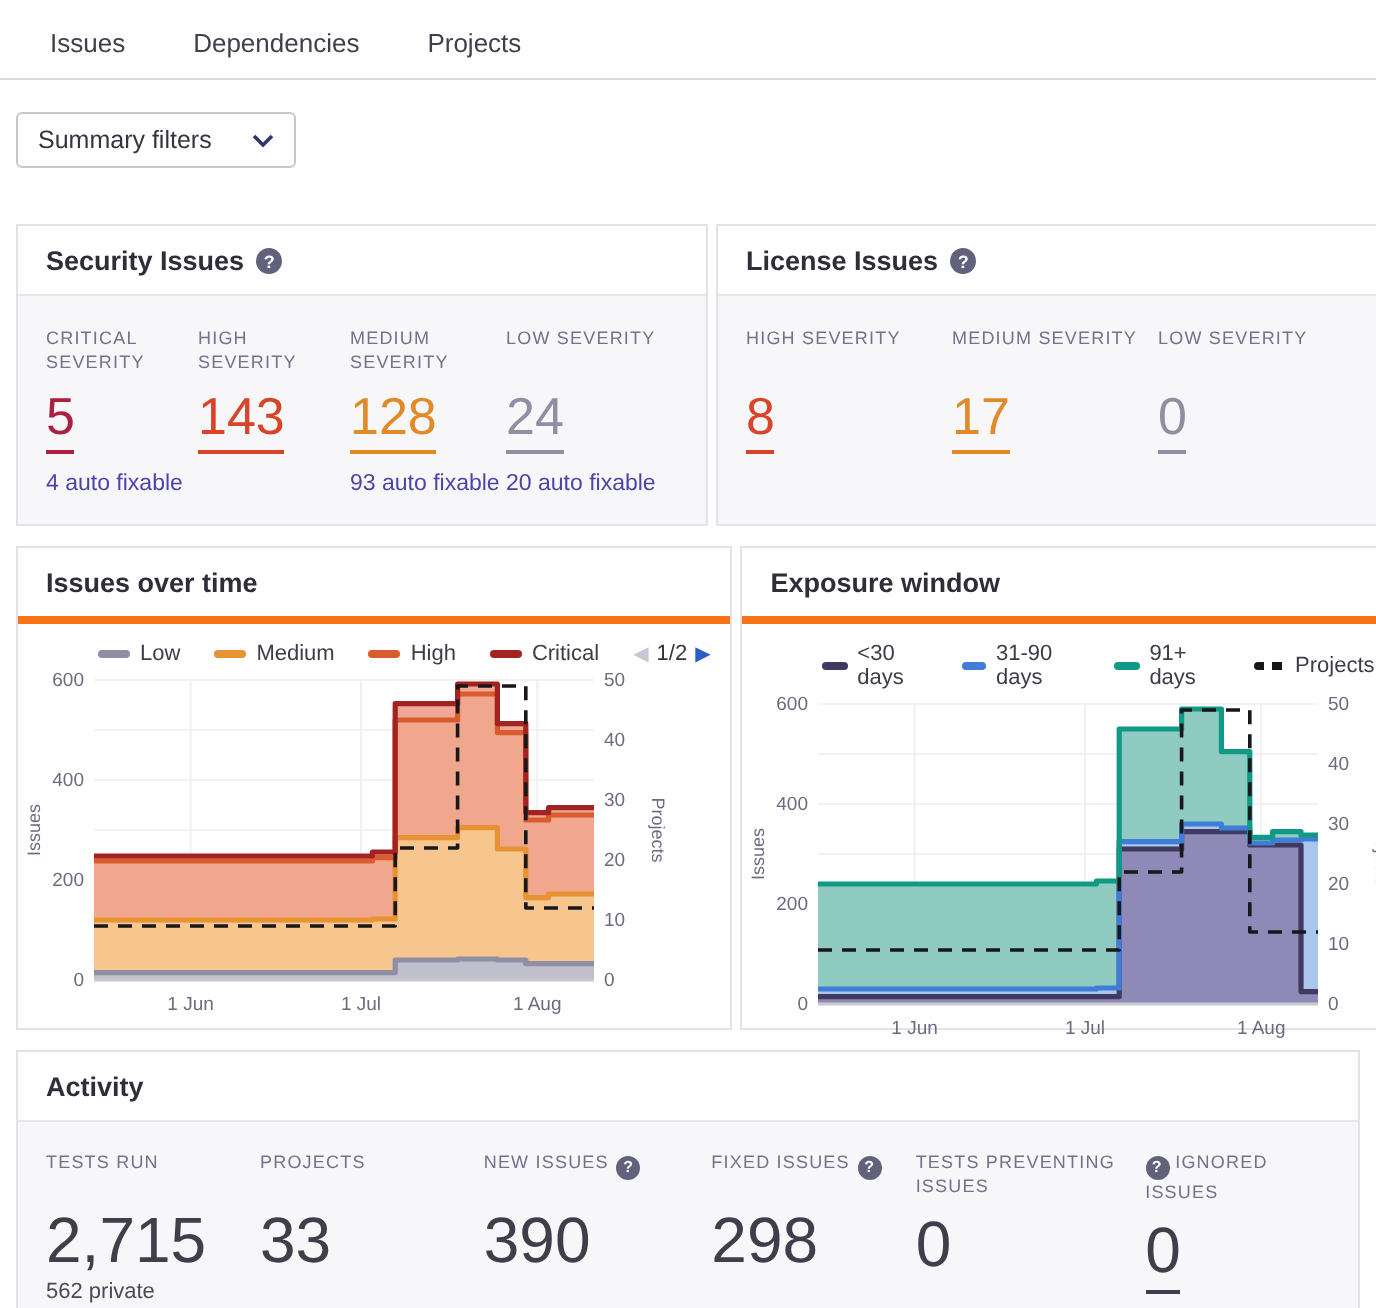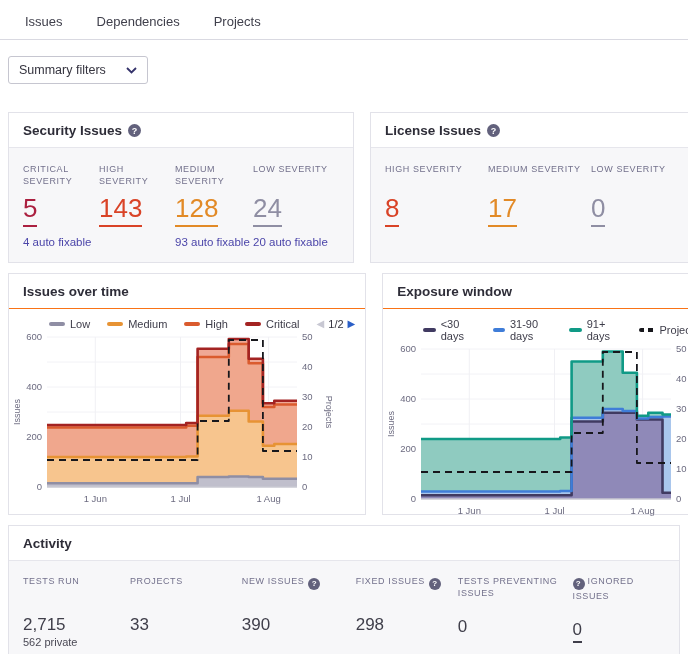--- a/index.html
+++ b/index.html
@@ -10,58 +10,58 @@
   .tabbar { display:flex; align-items:flex-end; height:40px; border-bottom:1px solid #d9d9e1; padding-left:8px; }
   .tab { font-size:13px; color:#40404c; padding:12px 17px 11px; cursor:pointer; position:relative; top:1px; }
   .tab.active { background:#fff; border:1px solid #d9d9e1; border-top:3px solid #32306a; border-bottom-color:#fff; padding:10px 16px 12px; }
 
   
   .filters { margin:16px 8px 0; width:140px; height:28px; border:1px solid #c6c6d0; border-radius:3px;
     display:flex; align-items:center; justify-content:space-between; padding:0 10px; background:#fff; cursor:pointer; }
   .filters span { font-size:12.5px; color:#35343f; }
 
   
-  .row { display:flex; gap:16px; margin:0 8px; }
+  .row { display:flex; gap:4px; margin:0 8px; }
   .row1 { margin-top:28px; }
   .row2 { margin-top:10px; }
   .card { border:1px solid #e2e2e9; background:#f7f7f9; flex:1; }
   .card-head { background:#fff; border-bottom:1px solid #e6e6ec; padding:10px 14px 9px; display:flex; align-items:center; }
   .card-title { font-size:13.5px; font-weight:bold; color:#2e2d38; }
   .help { display:inline-flex; width:13px; height:13px; border-radius:50%; background:#62617c; color:#fff;
     font-size:9px; font-weight:bold; align-items:center; justify-content:center; margin-left:6px; flex:none; }
   .help::after { content:"?"; }
 
   
   .stats { display:flex; padding:16px 14px 14px; }
   .stat .lbl { font-size:9px; letter-spacing:.6px; color:#73718c; text-transform:uppercase; line-height:1.3; min-height:24px; }
   .stat .val { font-size:26px; font-weight:400; display:inline-block; border-bottom:2px solid; padding-bottom:2px; margin-top:6px; line-height:1.1; }
   .stat .sub { font-size:11.5px; color:#4b45a9; margin-top:9px; cursor:pointer; }
   .sec .stat:nth-child(1){width:76px;} .sec .stat:nth-child(2){width:76px;}
   .sec .stat:nth-child(3){width:78px;} .sec .stat:nth-child(4){width:86px;}
   .lic .stat{width:103px;}
 
   
   .chart-card { height:242px; background:#fff; }
-  .chart-card .card-head { border-bottom:1px solid #f97316; }
+  .chart-card .card-head { border-bottom:4px solid #f97316; }
   .legend { display:flex; align-items:center; padding:9px 10px 0 40px; gap:17px; font-size:11px; color:#3d3c49; }
   .leg-item { display:inline-flex; align-items:center; gap:5px; cursor:pointer; }
   .swatch { width:16px; height:4px; border-radius:2px; display:inline-block; }
   .swatch.dashed { background:repeating-linear-gradient(90deg,#17171c 0 5px,transparent 5px 9px); }
   .pager { margin-left:auto; display:inline-flex; align-items:center; gap:4px; font-size:11px; color:#35343f; }
   .pg { font-size:10px; cursor:pointer; }
   .pg.prev { color:#c8c8d3; } .pg.next { color:#2b5fc7; }
   .chart-svg { display:block; margin:2px 2px 0; }
   .chart-svg text { font-family:"Liberation Sans", sans-serif; font-size:9.5px; fill:#6c6b80; }
   .chart-svg .axt { font-size:9px; }
 
   
   .activity { margin:10px 8px 0; }
   .act-stats { display:flex; padding:14px 14px 16px; }
   .act .lbl { font-size:9px; letter-spacing:.6px; color:#73718c; text-transform:uppercase; line-height:1.35; min-height:22px; }
-  .act .val { font-size:17px; color:#3f3e4a; margin-top:18px; line-height:1.15; }
+  .act .val { font-size:32px; color:#3f3e4a; margin-top:5px; line-height:1.15; }
   .act .val.link { display:inline-block; border-bottom:2px solid #3f3e4a; padding-bottom:1px; cursor:pointer; }
   .act .sub { font-size:11px; color:#4a4955; margin-top:2px; }
   .act:nth-child(1){width:110px;} .act:nth-child(2){width:115px;} .act:nth-child(3){width:117px;}
   .act:nth-child(4){width:105px;} .act:nth-child(5){width:118px;} .act:nth-child(6){width:95px;}
   .act .lbl .help { width:12px; height:12px; font-size:8px; margin-left:4px; vertical-align:-2px; }
   .act .lbl .help.before { margin-left:0; margin-right:3px; }
 </style>
 </head>
 <body>
 

